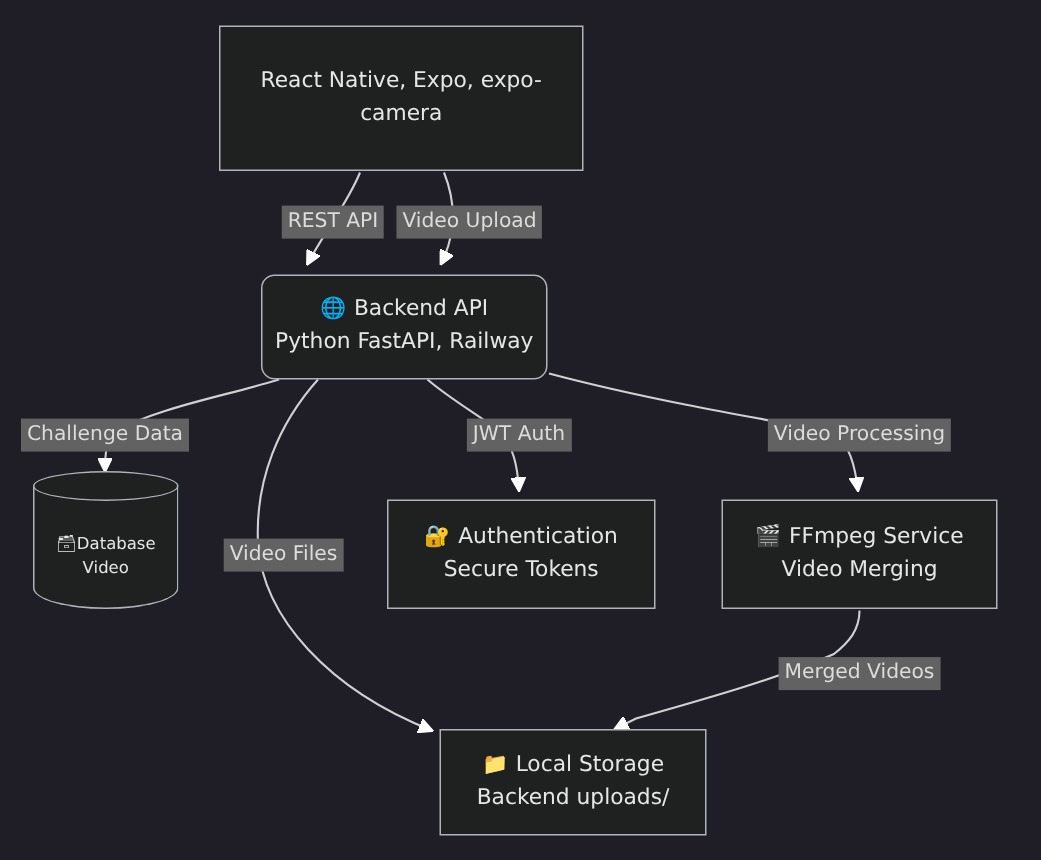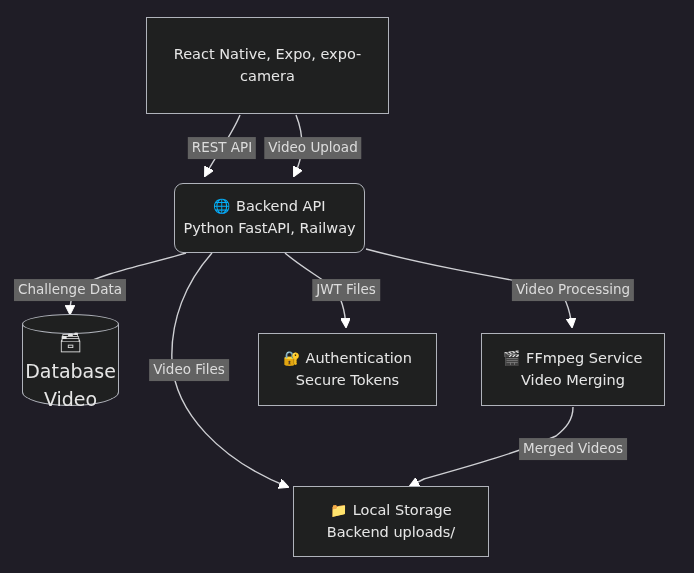--- a/index.html
+++ b/index.html
@@ -77,21 +77,21 @@
     position: absolute;
     left: 0;
     right: 0;
     top: 22px;
     bottom: 0;
     display: flex;
     flex-direction: column;
     align-items: center;
     justify-content: center;
     color: #e6e6e6;
-    font-size: 19px;
+    font-size: 11px;
     line-height: 1.5;
     text-align: center;
   }
   .edge-label {
     position: absolute;
     background: #626262;
     color: #dcdcdc;
     font-size: 13.5px;
     line-height: 1.25;
     padding: 2px 4px 3px 4px;
@@ -160,34 +160,34 @@
     <div class="line2">Secure Tokens</div>
   </div>
 
   <div class="node" style="left:481px; top:333px; width:184px; height:73px;">
     <div class="line1">
       <span class="ico">🎬</span><span>FFmpeg Service</span>
     </div>
     <div class="line2">Video Merging</div>
   </div>
 
-  <div class="node" style="left:293px; top:486px; width:196px; height:71px;">
+  <div class="node" style="left:293px; top:486px; width:178px; height:71px;">
     <div class="line1">
       <span class="ico">📁</span><span>Local Storage</span>
     </div>
     <div class="line2">Backend uploads/</div>
   </div>
 
   <div class="edge-label" style="left:222px; top:148px;">REST API</div>
 
   <div class="edge-label" style="left:313px; top:148px;">Video Upload</div>
 
   <div class="edge-label" style="left:70px; top:290px;">Challenge Data</div>
 
   <div class="edge-label" style="left:189px; top:370px;">Video Files</div>
 
-  <div class="edge-label" style="left:346px; top:290px;">JWT Files</div>
+  <div class="edge-label" style="left:346px; top:290px;">JWT Auth</div>
 
   <div class="edge-label" style="left:573px; top:449px;">Merged Videos</div>
 
   <div class="edge-label" style="left:573px; top:290px;">Video Processing</div>
 
 </div>
 
 </body></html>

